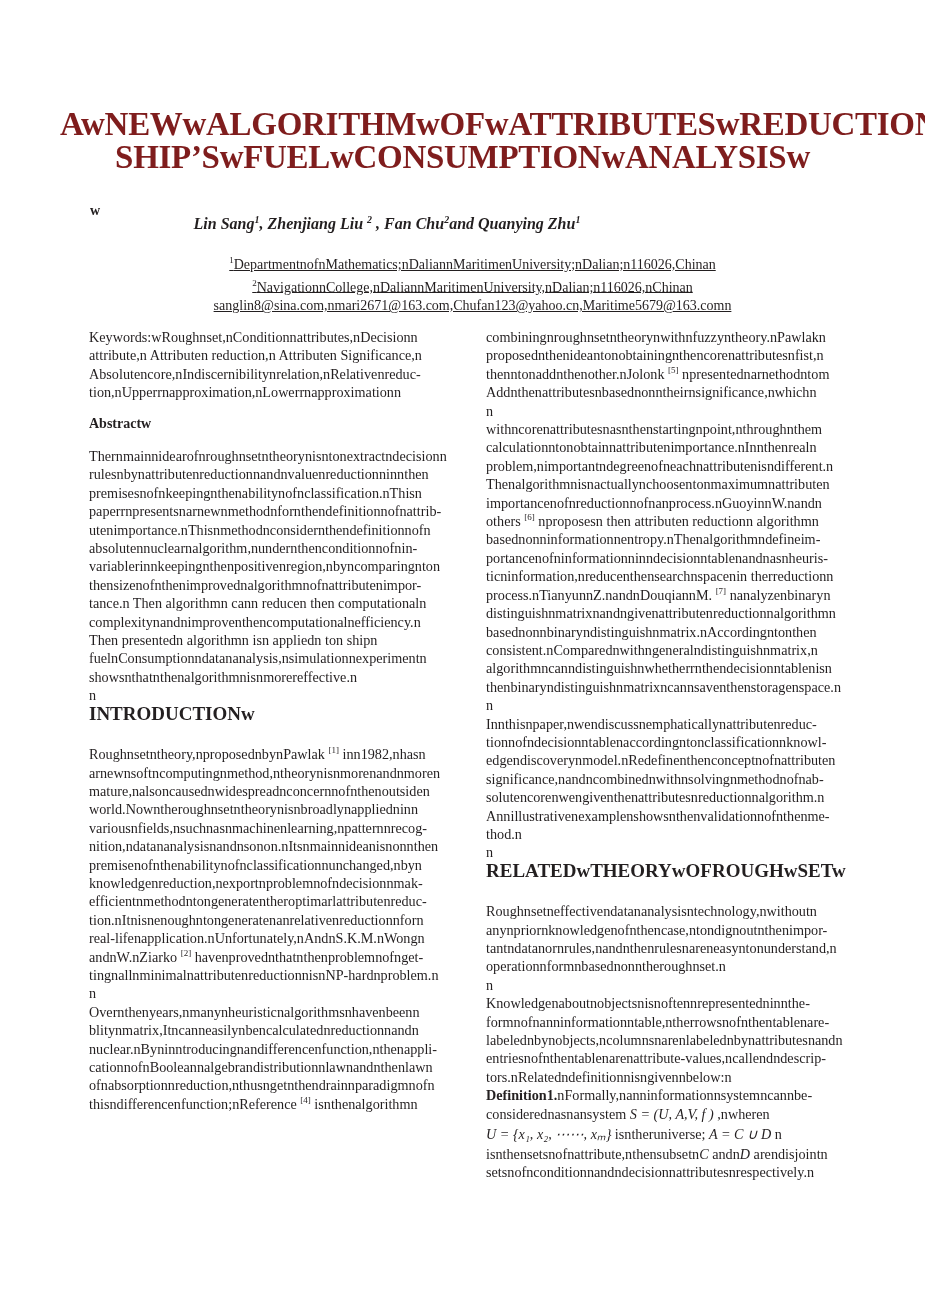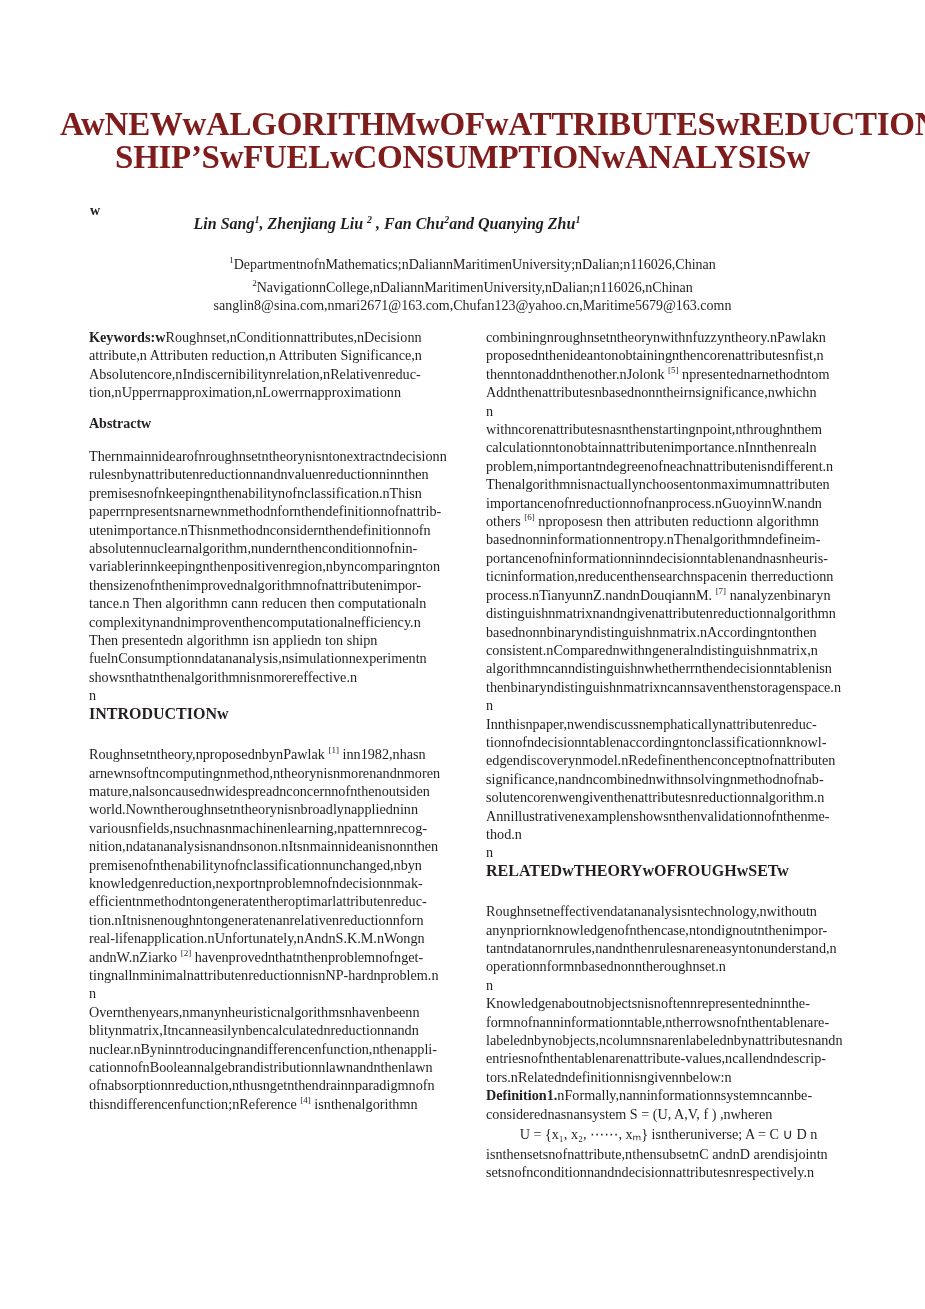--- a/index.html
+++ b/index.html
@@ -3,33 +3,33 @@
 <meta charset="utf-8">
 <style>
   html, body { margin: 0; padding: 0; background: #ffffff; }
   body { width: 925px; height: 1309px; position: relative; overflow: hidden; color: #231f20; font-family: "Liberation Serif", serif; }
   .title { position: absolute; left: 0; width: 925px; top: 108px; text-align: center; font-family: "Liberation Serif", serif; font-weight: bold; font-size: 33px; line-height: 33px; letter-spacing: -0.3px; color: #7f1d1d; }
   .title .line { white-space: nowrap; }
   .title .l1 { padding-left: 60px; }
   .stray-w { position: absolute; left: 90px; top: 203px; font-weight: bold; font-size: 14px; }
   .authors { position: absolute; left: 0; width: 734px; top: 214px; text-align: center; font-style: italic; font-weight: bold; font-size: 16px; padding-left: 40px; box-sizing: border-box; }
   .authors sup { font-size: 10px; }
-  .affil { position: absolute; left: 0; width: 925px; top: 251px; text-align: center; font-size: 14px; line-height: 19px; padding-left: 20px; box-sizing: border-box; }
+  .affil { position: absolute; left: 0; width: 925px; top: 251px; text-align: center; font-size: 14px; line-height: 19px; padding-left: 20px; box-sizing: border-box; text-decoration: underline; }
   .affil sup { font-size: 9px; }
   .col { position: absolute; top: 328px; width: 365px; font-size: 14.2px; line-height: 18.4px; }
   .col.left { left: 89px; }
   .col.right { left: 486px; }
   .ln { white-space: nowrap; overflow: hidden; }
   .ln.just { text-align: justify; text-align-last: justify; white-space: normal; height: 18.4px; }
-  .kw-label { font-weight: bold; }
+  .kw-label { font-weight: normal; }
   .head { font-weight: bold; font-size: 14px; margin-top: 13px; margin-bottom: 14px; }
-  .subhead { font-weight: bold; font-size: 16px; }
+  .subhead { font-weight: bold; font-size: 19px; }
   .gap { height: 22px; }
   sup.ref { font-size: 9px; vertical-align: 6px; line-height: 0; }
-  .math { }
+  .math { font-style: italic; }
   .b { font-weight: bold; }
 </style>
 </head>
 <body>
 
 <div class="title">
   <div class="line l1">AwNEWwALGORITHMwOFwATTRIBUTESwREDUCTIONw</div>
   <div class="line">SHIP’SwFUELwCONSUMPTIONwANALYSISw</div>
 </div>
 <div class="stray-w">w</div>
@@ -144,17 +144,17 @@
   <div id="r-p5">
       <div class="ln"><span>Knowledgenaboutnobjectsnisnoftennrepresentedninnthe-</span></div>
       <div class="ln"><span>formnofnanninformationntable,ntherrowsnofnthentablenare-</span></div>
       <div class="ln"><span>labelednbynobjects,ncolumnsnarenlabelednbynattributesnandn</span></div>
       <div class="ln"><span>entriesnofnthentablenarenattribute-values,ncallendndescrip-</span></div>
       <div class="ln"><span>tors.nRelatedndefinitionnisngivennbelow:n</span></div>
     </div>
   <div>
     <div class="ln"><span class="b">Definition1.</span><span>nFormally,nanninformationnsystemncannbe-</span></div>
     <div class="ln"><span>considerednasnansystem </span><span class="math">S = (U, A,V, f )</span><span> ,nwheren</span></div>
-    <div class="ln" style="height:22px;line-height:22px;text-align:center;"><span class="math">U = {x₁, x₂, ⋯⋯,  xₘ}</span><span> isntheruniverse; </span><span class="math">A = C ∪ D</span><span> n</span></div>
+    <div class="ln" style="height:22px;line-height:22px;"><span class="math">U = {x₁, x₂, ⋯⋯,  xₘ}</span><span> isntheruniverse; </span><span class="math">A = C ∪ D</span><span> n</span></div>
     <div class="ln"><span>isnthensetsnofnattribute,nthensubsetn</span><span class="math">C</span><span> andn</span><span class="math">D</span><span> arendisjointn</span></div>
     <div class="ln">setsnofnconditionnandndecisionnattributesnrespectively.n</div>
   </div>
 </div>
 
 </body></html>

